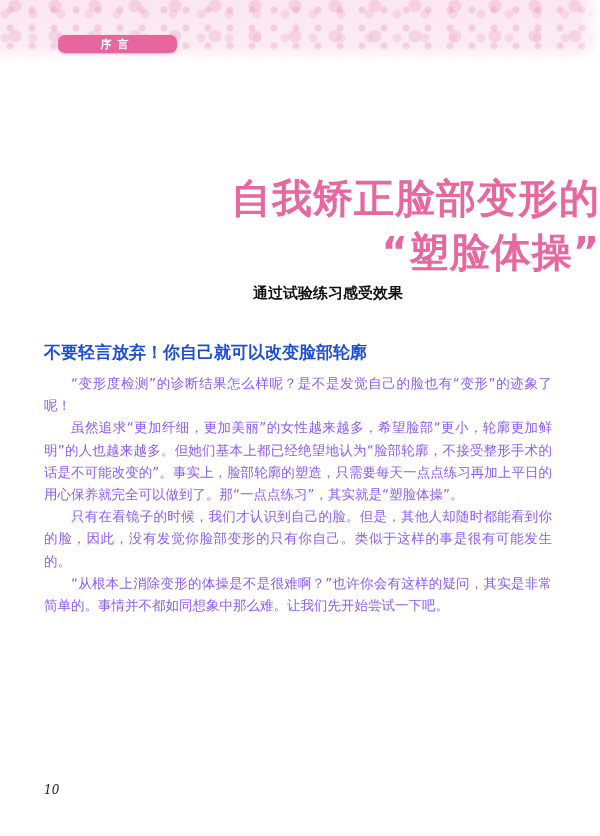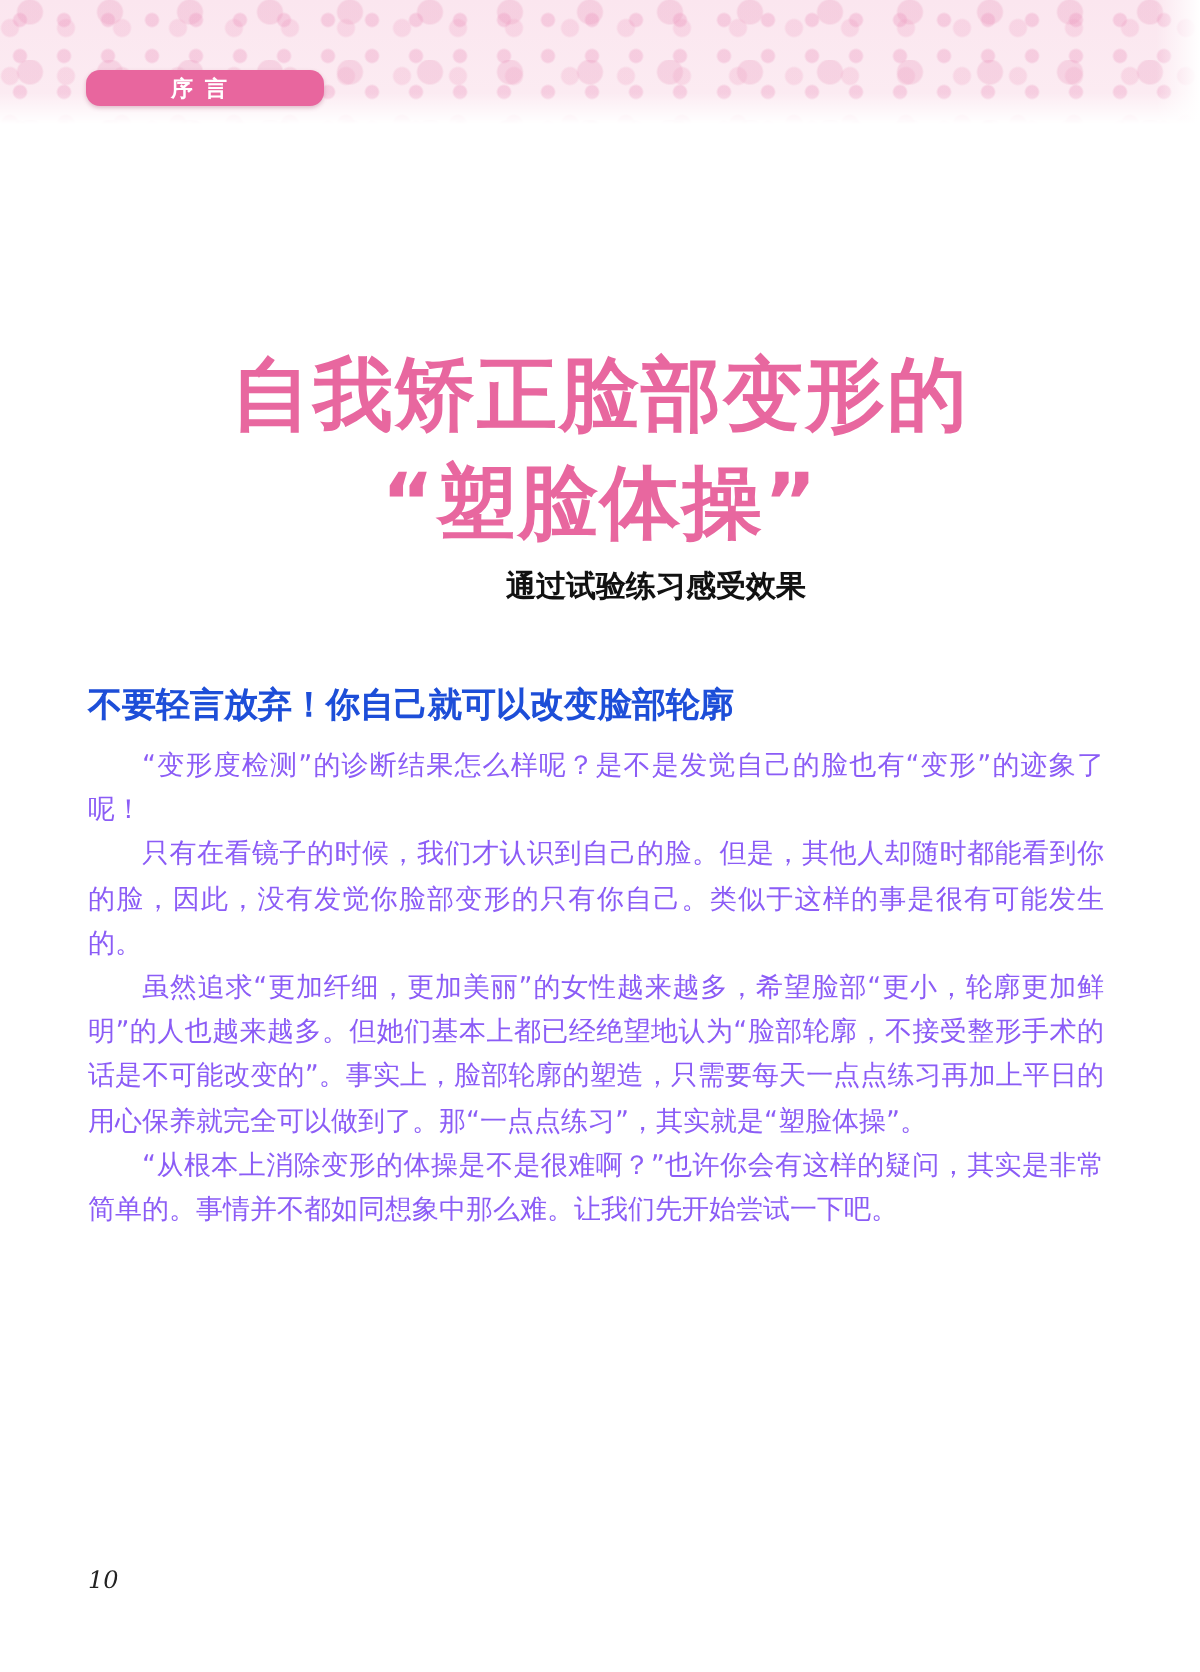--- a/index.html
+++ b/index.html
@@ -17,29 +17,29 @@
       radial-gradient(ellipse at 15px 6px, rgba(230,140,180,0.25) 6px, transparent 7px) 0 0/40px 30px,
       linear-gradient(#fbe6ef, #fcedf3);
     -webkit-mask-image: linear-gradient(to bottom, #000 75%, transparent 100%);
     mask-image: linear-gradient(to bottom, #000 75%, transparent 100%);
   }
   .lace-fade-right {
     position: absolute; right: 0; top: 0; width: 22px; height: 62px;
     background: linear-gradient(to right, rgba(255,255,255,0), #fff);
   }
   .tag {
-    position: absolute; left: 43px; top: 35px; width: 119px; height: 18px;
+    position: absolute; left: 58px; top: 35px; width: 119px; height: 18px;
     background: #e8669e; border-radius: 7px;
     color: #fff; font-size: 11px; font-weight: bold;
     display: flex; align-items: center; justify-content: center;
     letter-spacing: 6px;
     box-shadow: 0 1px 2px rgba(160,60,100,0.3);
   }
   .title {
-    position: absolute; left: 0; width: 600px; text-align: center;
+    position: absolute; left: 0; width: 600px; text-align: right;
     color: #e8679f; font-weight: bold; font-size: 40px; line-height: 48px;
     letter-spacing: 1px;
   }
   .title.l1 { top: 174px; }
   .title.l2 { top: 228px; }
   .subtitle {
     position: absolute; top: 284px; left: 0; width: 600px; text-align: center;
     font-size: 15px; font-weight: bold; color: #111; padding-left: 28px;
   }
   .section {
@@ -67,18 +67,18 @@
 <div class="tag">序言</div>
 
 <div class="title l1">自我矫正脸部变形的</div>
 <div class="title l2">“塑脸体操”</div>
 <div class="subtitle">通过试验练习感受效果</div>
 
 <div class="section">不要轻言放弃！你自己就可以改变脸部轮廓</div>
 
 <div class="body">
   <p>“变形度检测”的诊断结果怎么样呢？是不是发觉自己的脸也有“变形”的迹象了呢！</p>
+  <p>虽然追求“更加纤细，更加美丽”的女性越来越多，希望脸部“更小，轮廓更加鲜明”的人也越来越多。但她们基本上都已经绝望地认为“脸部轮廓，不接受整形手术的话是不可能改变的”。事实上，脸部轮廓的塑造，只需要每天一点点练习再加上平日的用心保养就完全可以做到了。那“一点点练习”，其实就是“塑脸体操”。</p>
   <p>只有在看镜子的时候，我们才认识到自己的脸。但是，其他人却随时都能看到你的脸，因此，没有发觉你脸部变形的只有你自己。类似于这样的事是很有可能发生的。</p>
-  <p>虽然追求“更加纤细，更加美丽”的女性越来越多，希望脸部“更小，轮廓更加鲜明”的人也越来越多。但她们基本上都已经绝望地认为“脸部轮廓，不接受整形手术的话是不可能改变的”。事实上，脸部轮廓的塑造，只需要每天一点点练习再加上平日的用心保养就完全可以做到了。那“一点点练习”，其实就是“塑脸体操”。</p>
   <p>“从根本上消除变形的体操是不是很难啊？”也许你会有这样的疑问，其实是非常简单的。事情并不都如同想象中那么难。让我们先开始尝试一下吧。</p>
 </div>
 
 <div class="page-num">10</div>
 
 </body></html>

